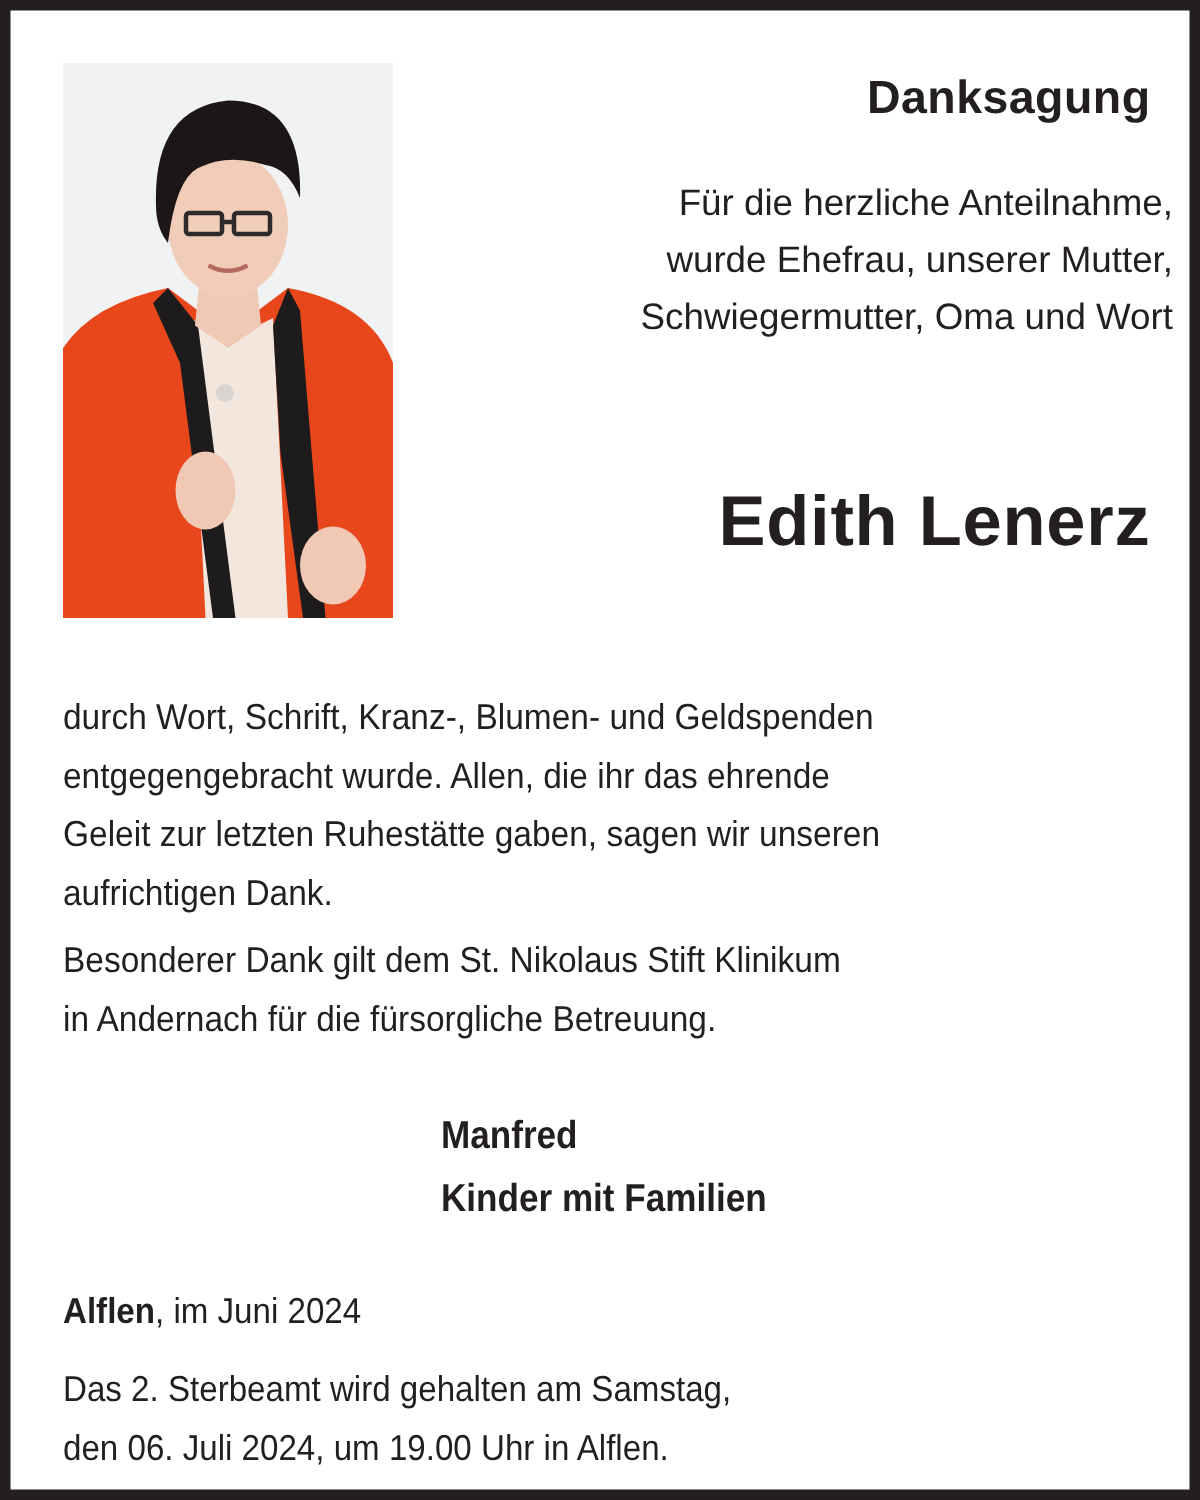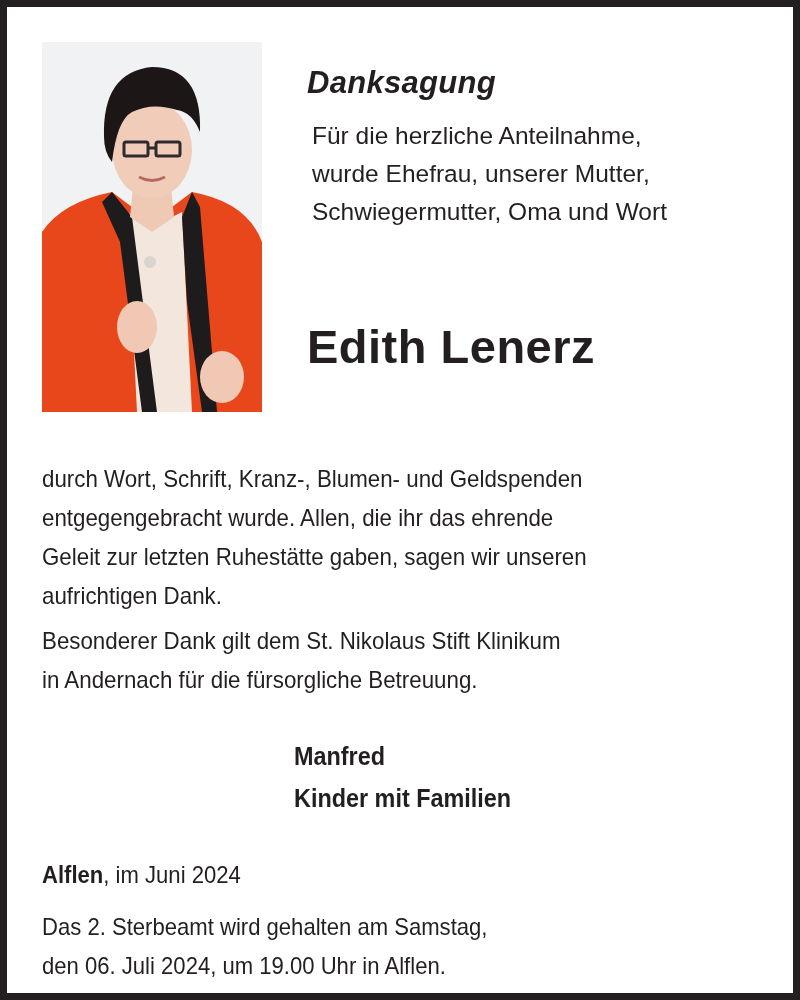--- a/index.html
+++ b/index.html
@@ -14,33 +14,32 @@
     font-family: "Liberation Sans", "DejaVu Sans", sans-serif;
   }
   .photo {
     position: absolute; left: 35px; top: 35px;
     width: 220px; height: 370px;
     overflow: hidden;
     background: linear-gradient(180deg, #f4f4f6 0%, #eceef0 100%);
   }
   .photo svg { display: block; }
   .title {
-    position: absolute; left: 300px; top: 58px; width: 460px;
-    text-align: left; font-weight: bold; font-size: 31px;
+    position: absolute; left: 300px; top: 40px; width: 460px;
+    text-align: right; font-weight: bold; font-size: 31px;
     letter-spacing: 0.3px;
-    font-style: italic;
   }
   .intro {
     position: absolute; left: 305px; top: 110px; width: 470px;
     font-size: 24.5px; line-height: 38px;
   }
-  .intro div { white-space: nowrap; }
+  .intro div { white-space: nowrap; text-align: right; }
   .name {
     position: absolute; left: 300px; top: 312px; width: 460px;
-    text-align: left; font-weight: bold; font-size: 47px;
+    text-align: right; font-weight: bold; font-size: 47px;
     letter-spacing: 0.5px;
   }
   .body-text {
     position: absolute; left: 35px; top: 452px; width: 740px;
     font-size: 24px; line-height: 39px;
     transform: scaleX(0.93); transform-origin: left top;
   }
   .body-text div { white-space: nowrap; }
   .body-text .gap { height: 6px; }
   .signers {

